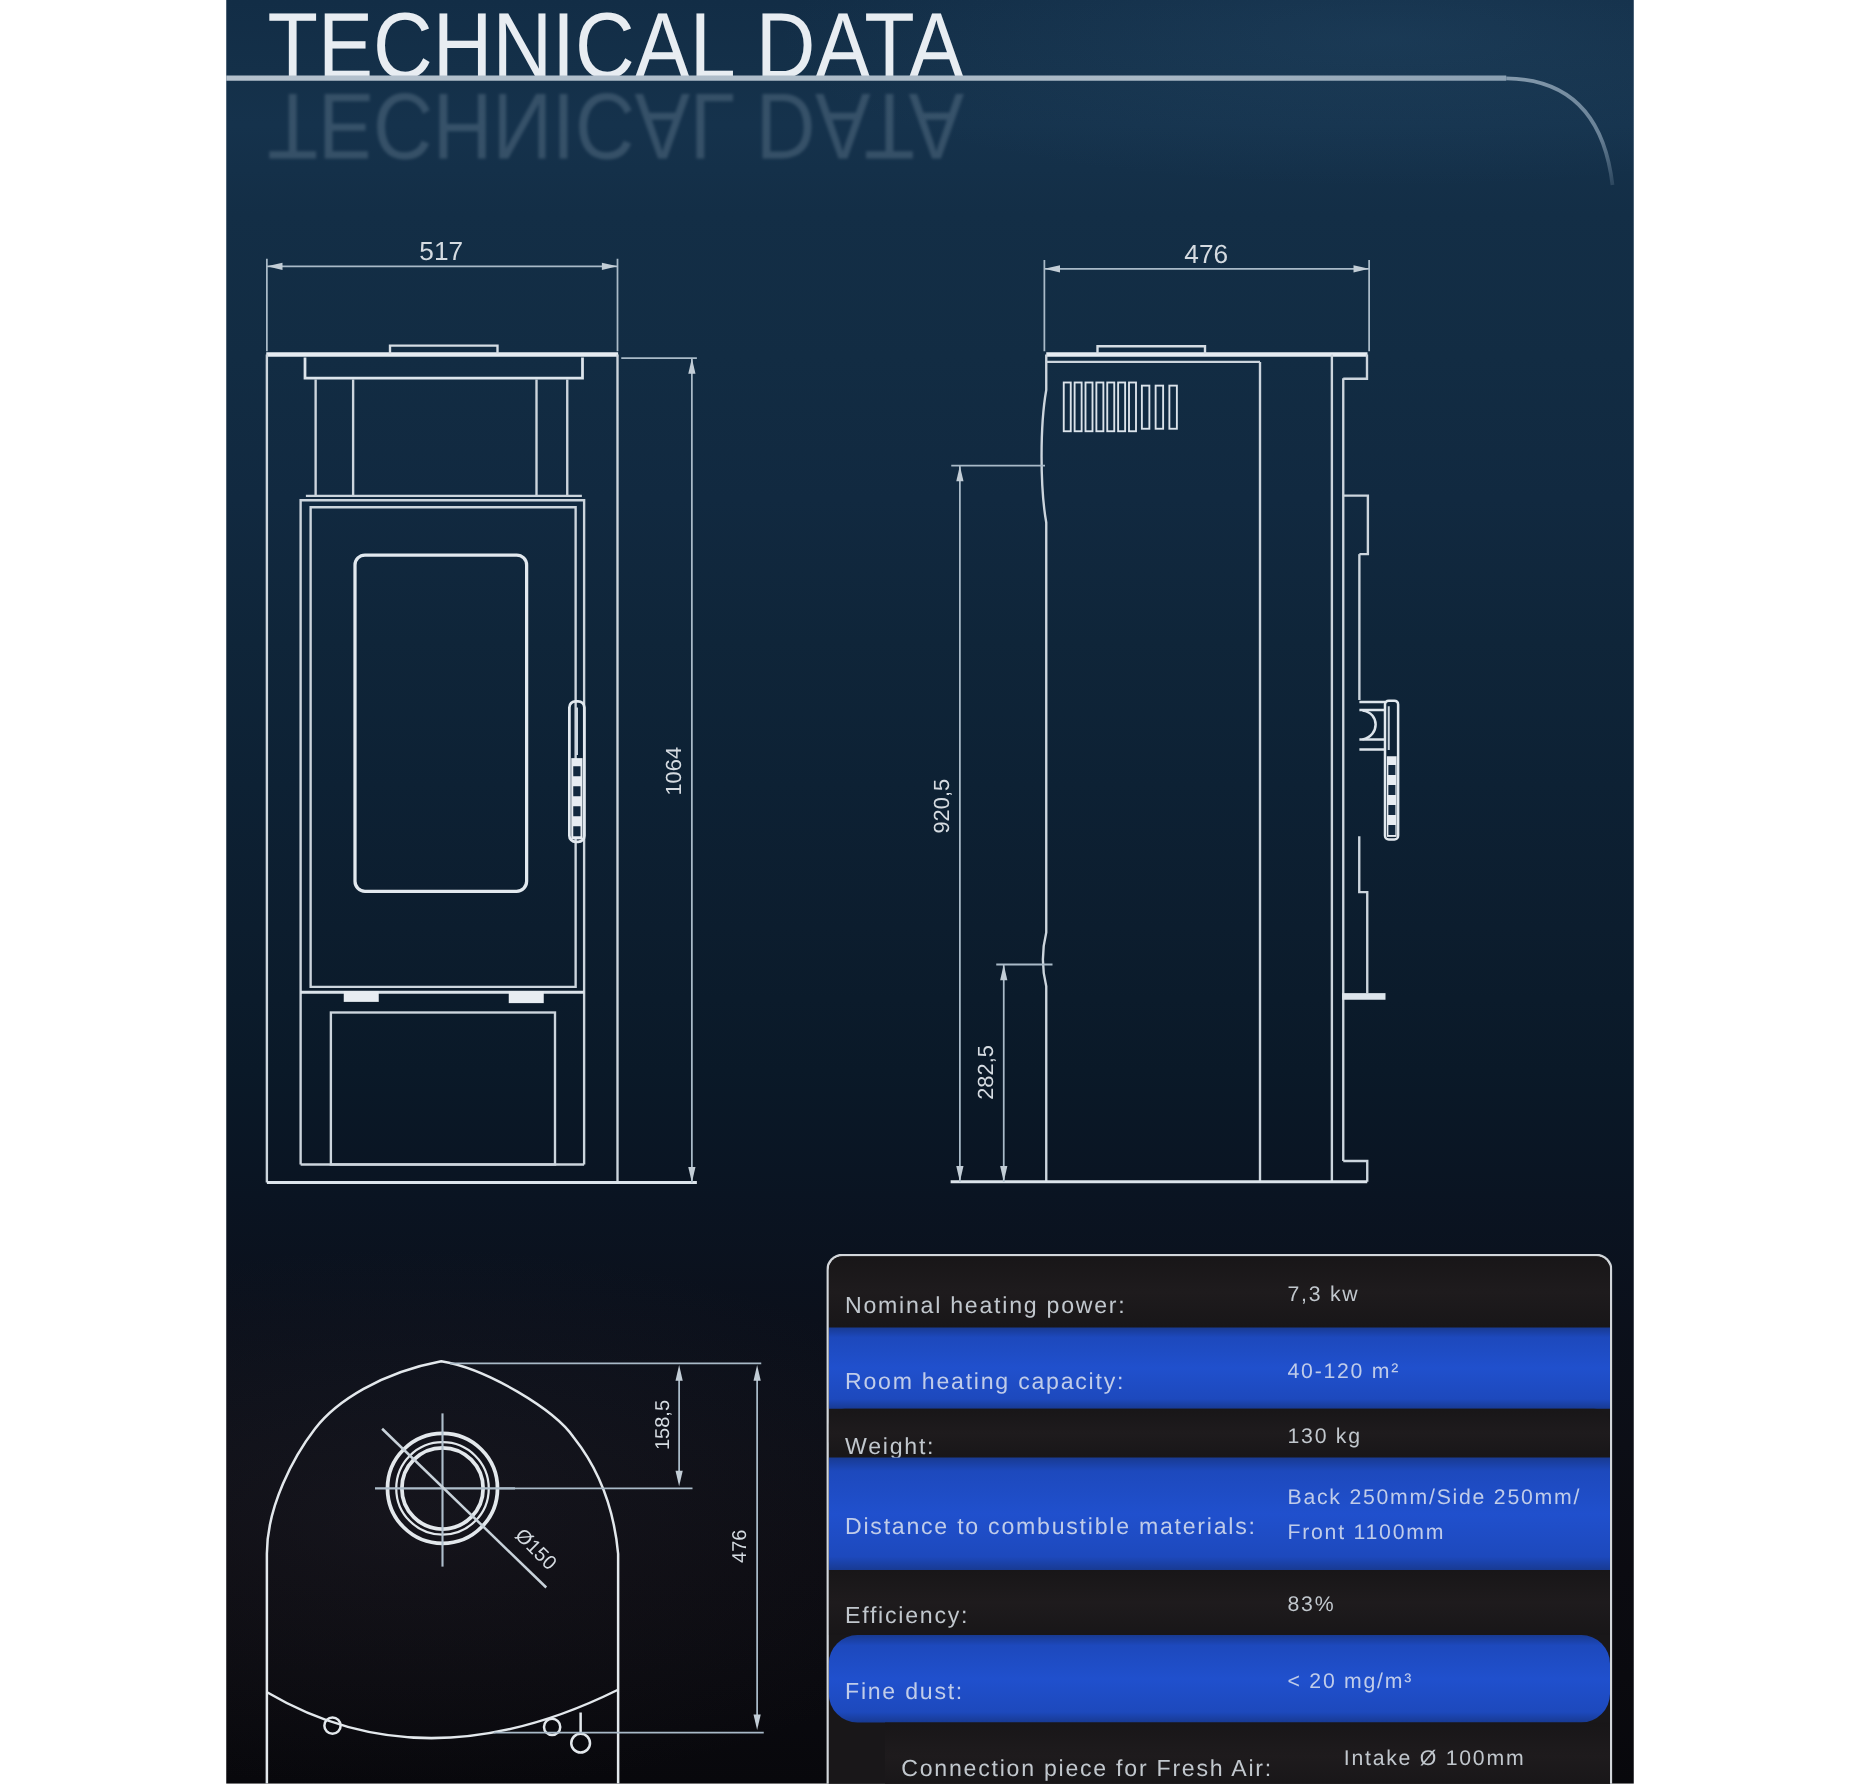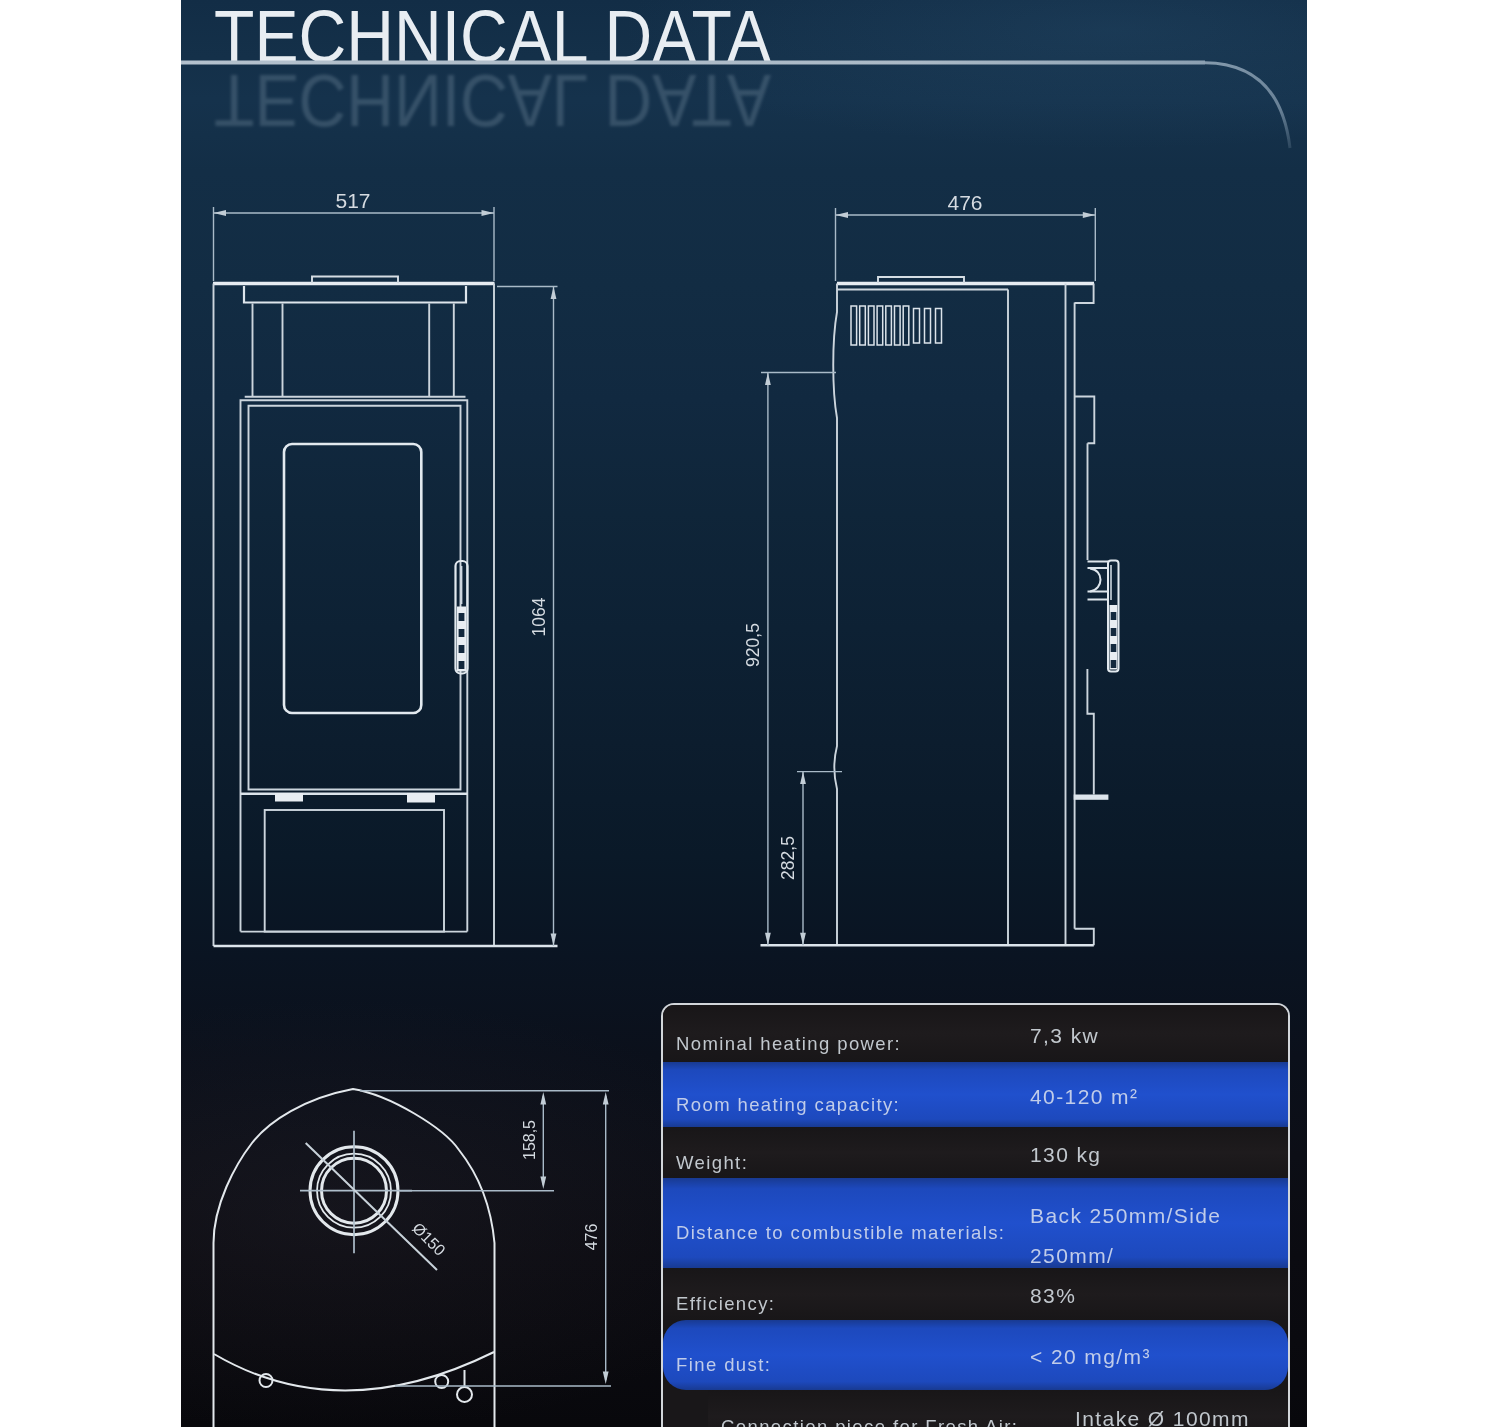--- a/index.html
+++ b/index.html
@@ -14,21 +14,21 @@
  #0a1422 67%, #0b101b 74%, #0c0e16 81%, #0b0b11 88%, #0a0a0f 94%, #08080c 100%);}
 svg{position:absolute;left:0;top:0;}
 .tbl{position:absolute;left:661px;top:1003px;width:625px;height:430px;
  border:2.5px solid #d2d6da;border-bottom:none;border-radius:13px 13px 0 0;overflow:hidden;background:#191719;}
 .row{position:relative;width:100%;}
 .dark{background:linear-gradient(180deg,#181618 0%,#1e1b1d 50%,#181618 100%);}
 .blue{background:linear-gradient(180deg,#183a92 0%,#1d49bd 12%,#2050cd 50%,#1d49bd 88%,#183a92 100%);}
 .lab{position:absolute;left:13px;top:0;height:100%;display:flex;align-items:center;
  font-size:18.5px;color:#c1c7cd;letter-spacing:1.4px;padding-top:20px;box-sizing:border-box;}
 .val{position:absolute;left:367px;top:0;height:100%;display:flex;align-items:center;
- font-size:21px;color:#c1c7cd;letter-spacing:1.4px;padding-top:4px;box-sizing:border-box;}
+ font-size:17px;color:#c1c7cd;letter-spacing:1.4px;padding-top:4px;box-sizing:border-box;}
 .blue .lab,.blue .val{color:#c0cce9;}
 </style>
 </head>
 <body>
 <div id="page">
 
 <div id="bg"></div>
 <svg width="1500" height="1427" viewBox="0 0 1500 1427">
 <defs>
 <linearGradient id="refl" x1="0" y1="64" x2="0" y2="104" gradientUnits="userSpaceOnUse">
@@ -284,28 +284,28 @@
 <div class="row dark" style="height:57px;">
 <div class="lab">Nominal heating power:</div>
         <div class="val">7,3 kw</div>
 </div>
 
 <div class="row blue" style="height:65px;">
 <div class="lab">Room heating capacity:</div>
         <div class="val">40-120 m²</div>
 </div>
 
-<div class="row dark" style="height:51px;border-radius:13px;">
+<div class="row dark" style="height:39px;border-radius:13px;">
 <div class="lab">Weight:</div>
         <div class="val">130 kg</div>
 </div>
 
 <div class="row blue" style="height:90px;">
 <div class="lab">Distance to combustible materials:</div>
-<div class="val" style="display:block;top:18px;line-height:40px;padding-top:0;">Back 250mm/Side 250mm/<br>Front 1100mm</div>
+<div class="val" style="display:block;top:18px;line-height:28px;padding-top:0;">Back 250mm/Side 250mm/<br>Front 1100mm</div>
 </div>
 
 <div class="row dark" style="height:52px;">
 <div class="lab">Efficiency:</div>
         <div class="val">83%</div>
 </div>
 
 <div class="row blue" style="height:70px;border-radius:23px;">
 <div class="lab">Fine dust:</div>
         <div class="val">&lt; 20 mg/m³</div>

